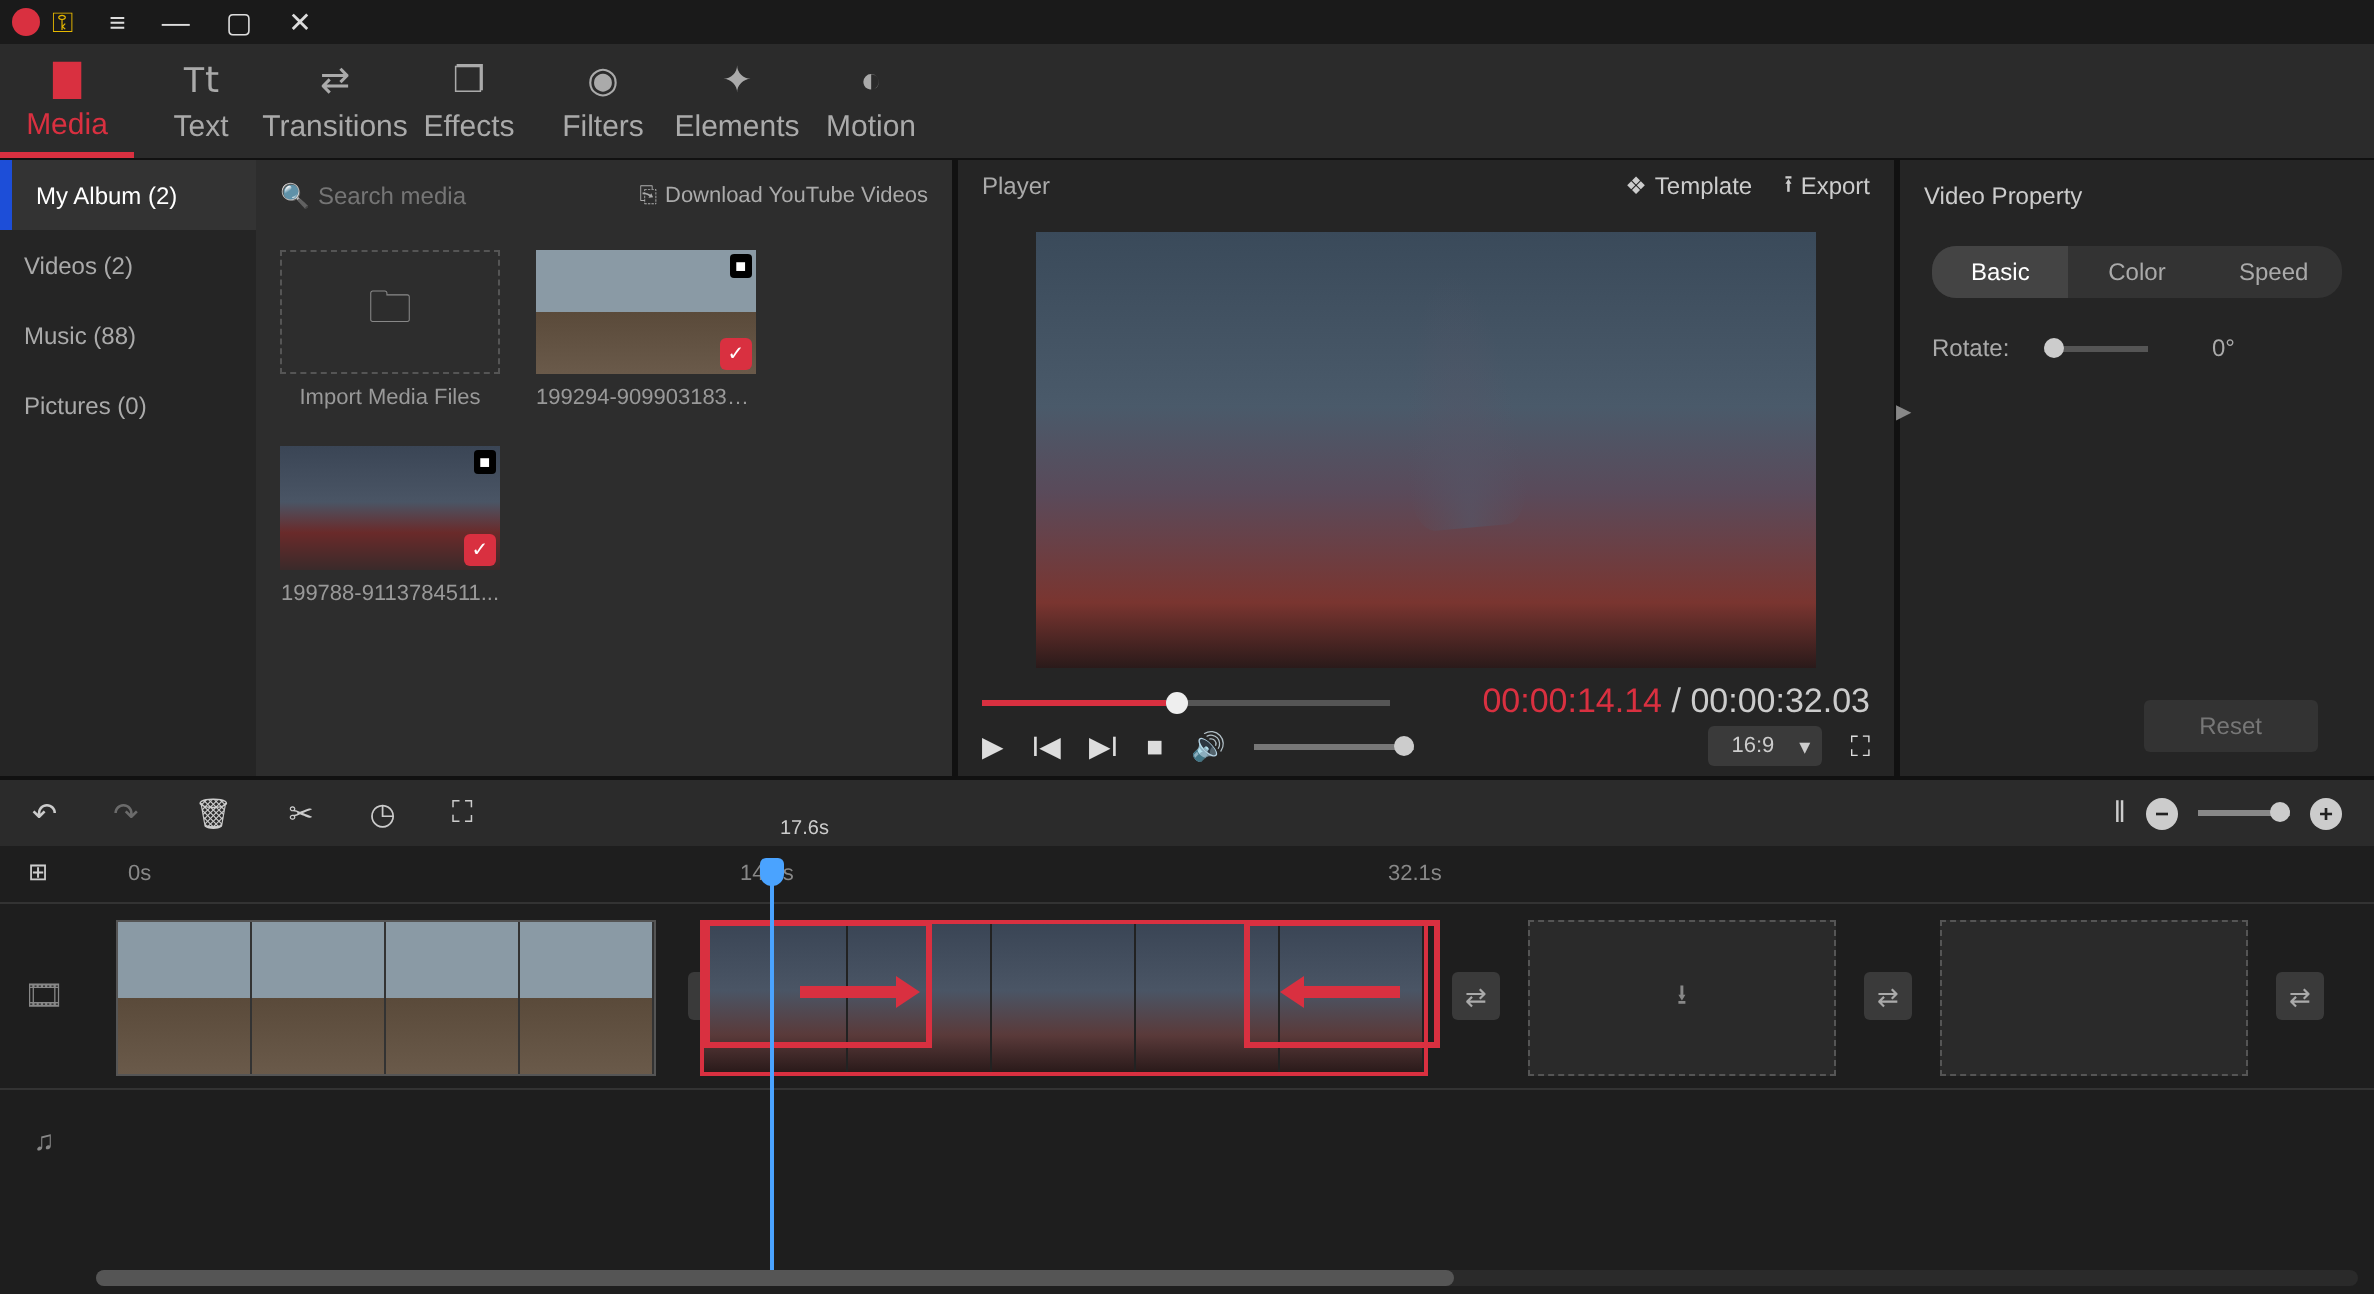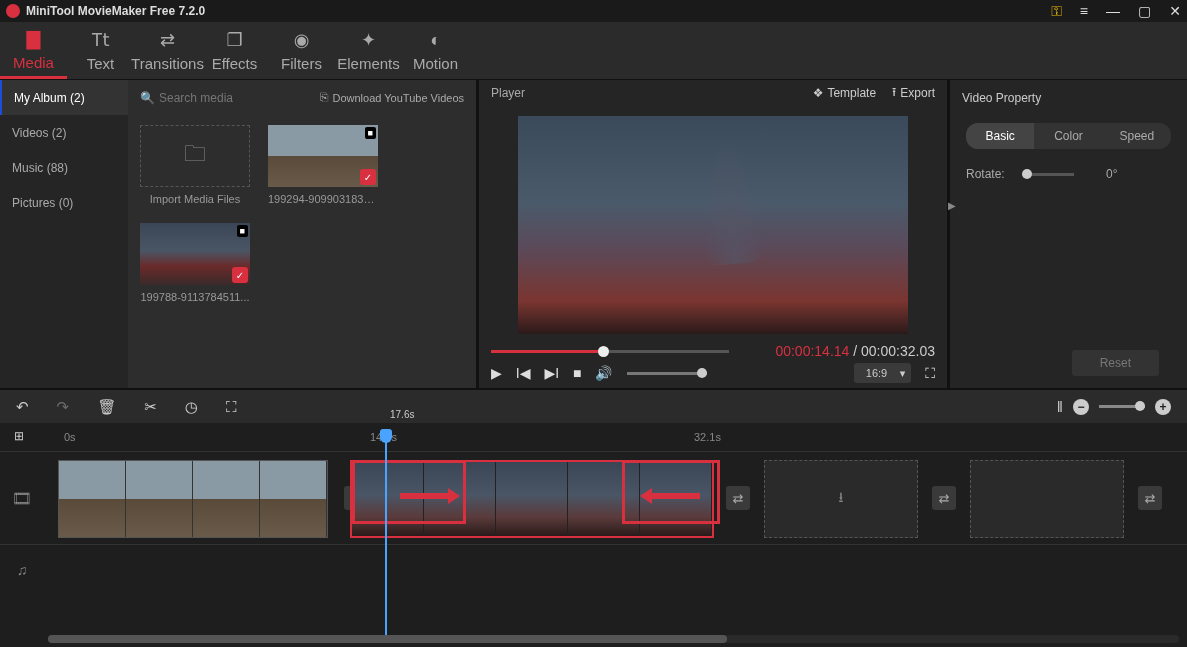--- a/index.html
+++ b/index.html
@@ -19,21 +19,21 @@
 .toolbar .tab.active { border-bottom: 3px solid #d93040; }
 .toolbar .tab.active .icon, .toolbar .tab.active .lbl { color: #d93040; }
 .toolbar .tab .lbl { font-size: 15px; }
 
 
 .main-row { display: flex; height: 308px; }
 
 
 .sidebar { width: 128px; background: #252525; }
 .sidebar .item { height: 35px; display: flex; align-items: center; padding-left: 12px; cursor: pointer; font-size: 12px; }
-.sidebar .item.active { background: #333; border-left: 2px solid #1d4ed8; color: #fff; }
+.sidebar .item.active { background: #333; border-left: 6px solid #1d4ed8; color: #fff; }
 
 
 .media-area { width: 348px; background: #2d2d2d; }
 .media-header { height: 35px; display: flex; align-items: center; padding: 0 12px; gap: 8px; }
 .search-wrap { display: flex; align-items: center; gap: 4px; flex: 1; }
 .search-input { background: transparent; border: none; color: #f0abfc; font-size: 12px; outline: none; width: 100px; }
 .dl-link { display: flex; align-items: center; gap: 4px; cursor: pointer; font-size: 11px; }
 .media-grid { padding: 10px 12px; display: flex; flex-wrap: wrap; gap: 18px; }
 .media-item { width: 110px; display: flex; flex-direction: column; align-items: center; gap: 6px; }
 .media-thumb { width: 110px; height: 62px; background: #444; position: relative; }
@@ -50,21 +50,21 @@
 .player-header { height: 35px; display: flex; align-items: center; padding: 0 12px; justify-content: space-between; }
 .player-header .right { display: flex; gap: 16px; }
 .player-header .btn { display: flex; align-items: center; gap: 4px; cursor: pointer; color: #ccc; font-size: 12px; }
 .viewport { flex: 1; display: flex; align-items: center; justify-content: center; padding: 10px; }
 .video-frame { width: 390px; height: 218px; background: linear-gradient(to bottom, #3a4a5a 0%, #4a5a6a 40%, #5a4a5a 60%, #7a3530 85%, #2a1a1a 100%); position: relative; }
 .smoke { position: absolute; right: 38%; top: 8%; width: 60px; height: 130px; background: radial-gradient(ellipse at 50% 100%, #556 0%, transparent 70%); opacity: 0.7; border-radius: 50% 50% 20% 20%; transform: rotate(-5deg);}
 .progress-bar { height: 14px; display: flex; align-items: center; padding: 0 12px; gap: 8px; }
 .progress-track { flex: 1; height: 3px; background: #555; position: relative; }
 .progress-fill { position: absolute; left: 0; top: 0; height: 100%; width: 45%; background: #d93040; }
 .progress-thumb { position: absolute; left: 45%; top: -4px; width: 11px; height: 11px; background: #eee; border-radius: 50%; }
-.time-display { font-size: 14px; margin-left: 38px; }
+.time-display { font-size: 17px; margin-left: 38px; }
 .time-current { color: #d93040; }
 .time-total { color: #ccc; }
 .player-controls { height: 40px; display: flex; align-items: center; padding: 0 12px; gap: 14px; }
 .player-controls .pc-icon { color: #ddd; cursor: pointer; font-size: 14px; }
 .vol-slider { width: 80px; height: 3px; background: #777; position: relative; }
 .vol-thumb { position: absolute; right: 0; top: -4px; width: 10px; height: 10px; background: #ccc; border-radius: 50%; }
 .spacer { flex: 1; }
 .aspect-select { background: #3a3a3a; color: #ccc; padding: 4px 24px 4px 12px; border-radius: 3px; position: relative; cursor: pointer; font-size: 11px; }
 .aspect-select::after { content: '▾'; position: absolute; right: 6px; }
 
@@ -118,21 +118,20 @@
 .audio-track .tl-track-icon { font-size: 14px;}
 
 .h-scroll { position: absolute; bottom: 4px; left: 48px; right: 8px; height: 8px; background: #2a2a2a; border-radius: 4px;}
 .h-scroll-thumb { position: absolute; left: 0; width: 60%; height: 100%; background: #555; border-radius: 4px;}
 </style>
 </head>
 <body>
 
 <div class="titlebar">
   <div class="logo"></div>
-  <div class="title">MiniTool MovieMaker Free 7.2.0</div>
   <div class="win-icons">
     <span style="color:#e6b800">⚿</span>
     <span>≡</span>
     <span>—</span>
     <span>▢</span>
     <span>✕</span>
   </div>
 </div>
 
 <div class="toolbar">

